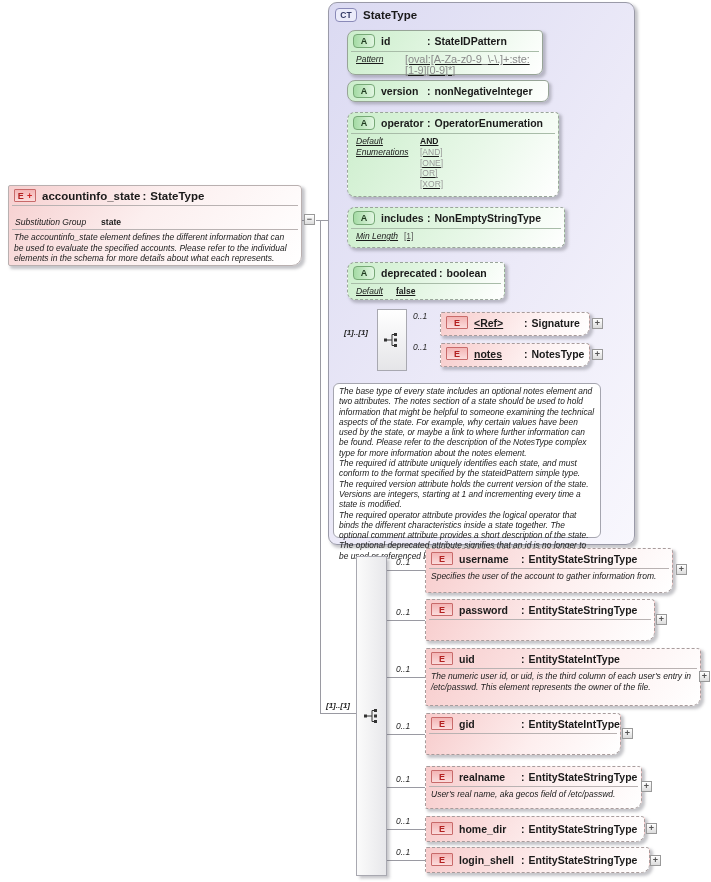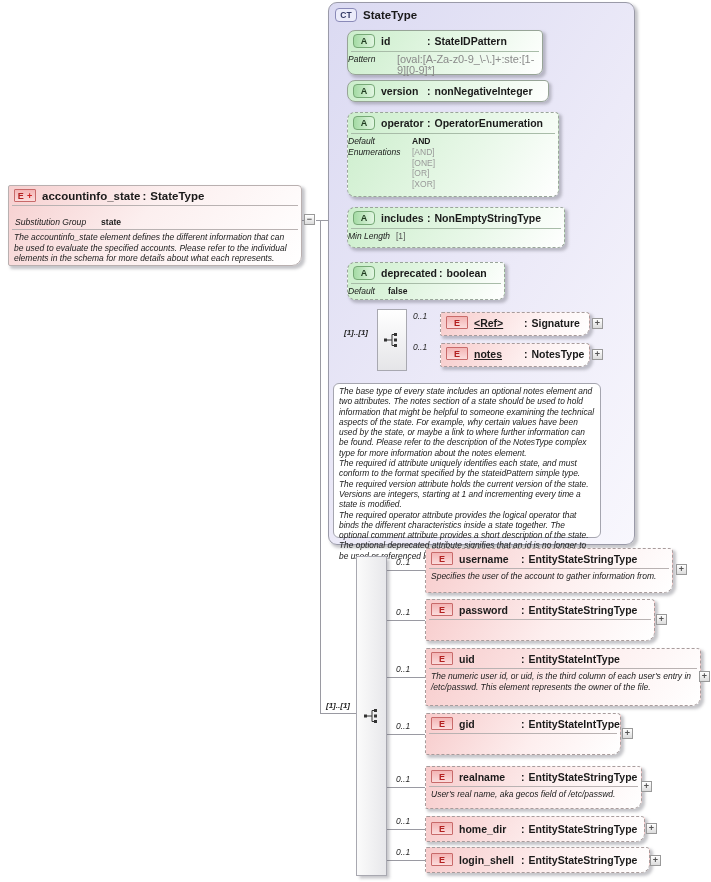--- a/index.html
+++ b/index.html
@@ -38,21 +38,21 @@
   .ctchip{width:22px;height:14px;border:1px solid #8a8ab8;background:#ebebfa;border-radius:4px;color:#333a66;font-size:8.5px;font-weight:bold;}
 
   .sep{height:1px;background:#b9b2b2;margin:0 3px;}
   .sepg{background:#a8bca8;}
 
   .srow{display:flex;align-items:baseline;padding:2px 6px;font-size:8.6px;color:#1a1a1a;}
   .il{font-style:italic;}
   .bold{font-weight:bold;}
   .muted{color:#999;}
 
-  .frow{display:flex;padding:0 0;font-size:8.5px;line-height:10.8px;color:#1a1a1a;}
+  .frow{display:flex;padding:0 8px;font-size:8.5px;line-height:10.8px;color:#1a1a1a;text-decoration:underline;}
   .flabel{font-style:italic;flex:none;}
   .facets{padding-top:2px;}
   .patval{font-size:11px;color:#8a8a8a;letter-spacing:-0.1px;margin-left:15px;}
 
   .ann{font-style:italic;font-size:8.5px;line-height:10.6px;color:#202020;padding:2px 5px;white-space:pre-line;overflow:hidden;}
 
   .annbox{position:absolute;box-sizing:border-box;border:1px solid #a5a5af;background:#fff;border-radius:6px;}
   .annbox .ann{font-size:8.4px;line-height:10.3px;}
 
   .occ{position:absolute;font-style:italic;font-size:8.5px;color:#2a2a2a;white-space:nowrap;}

